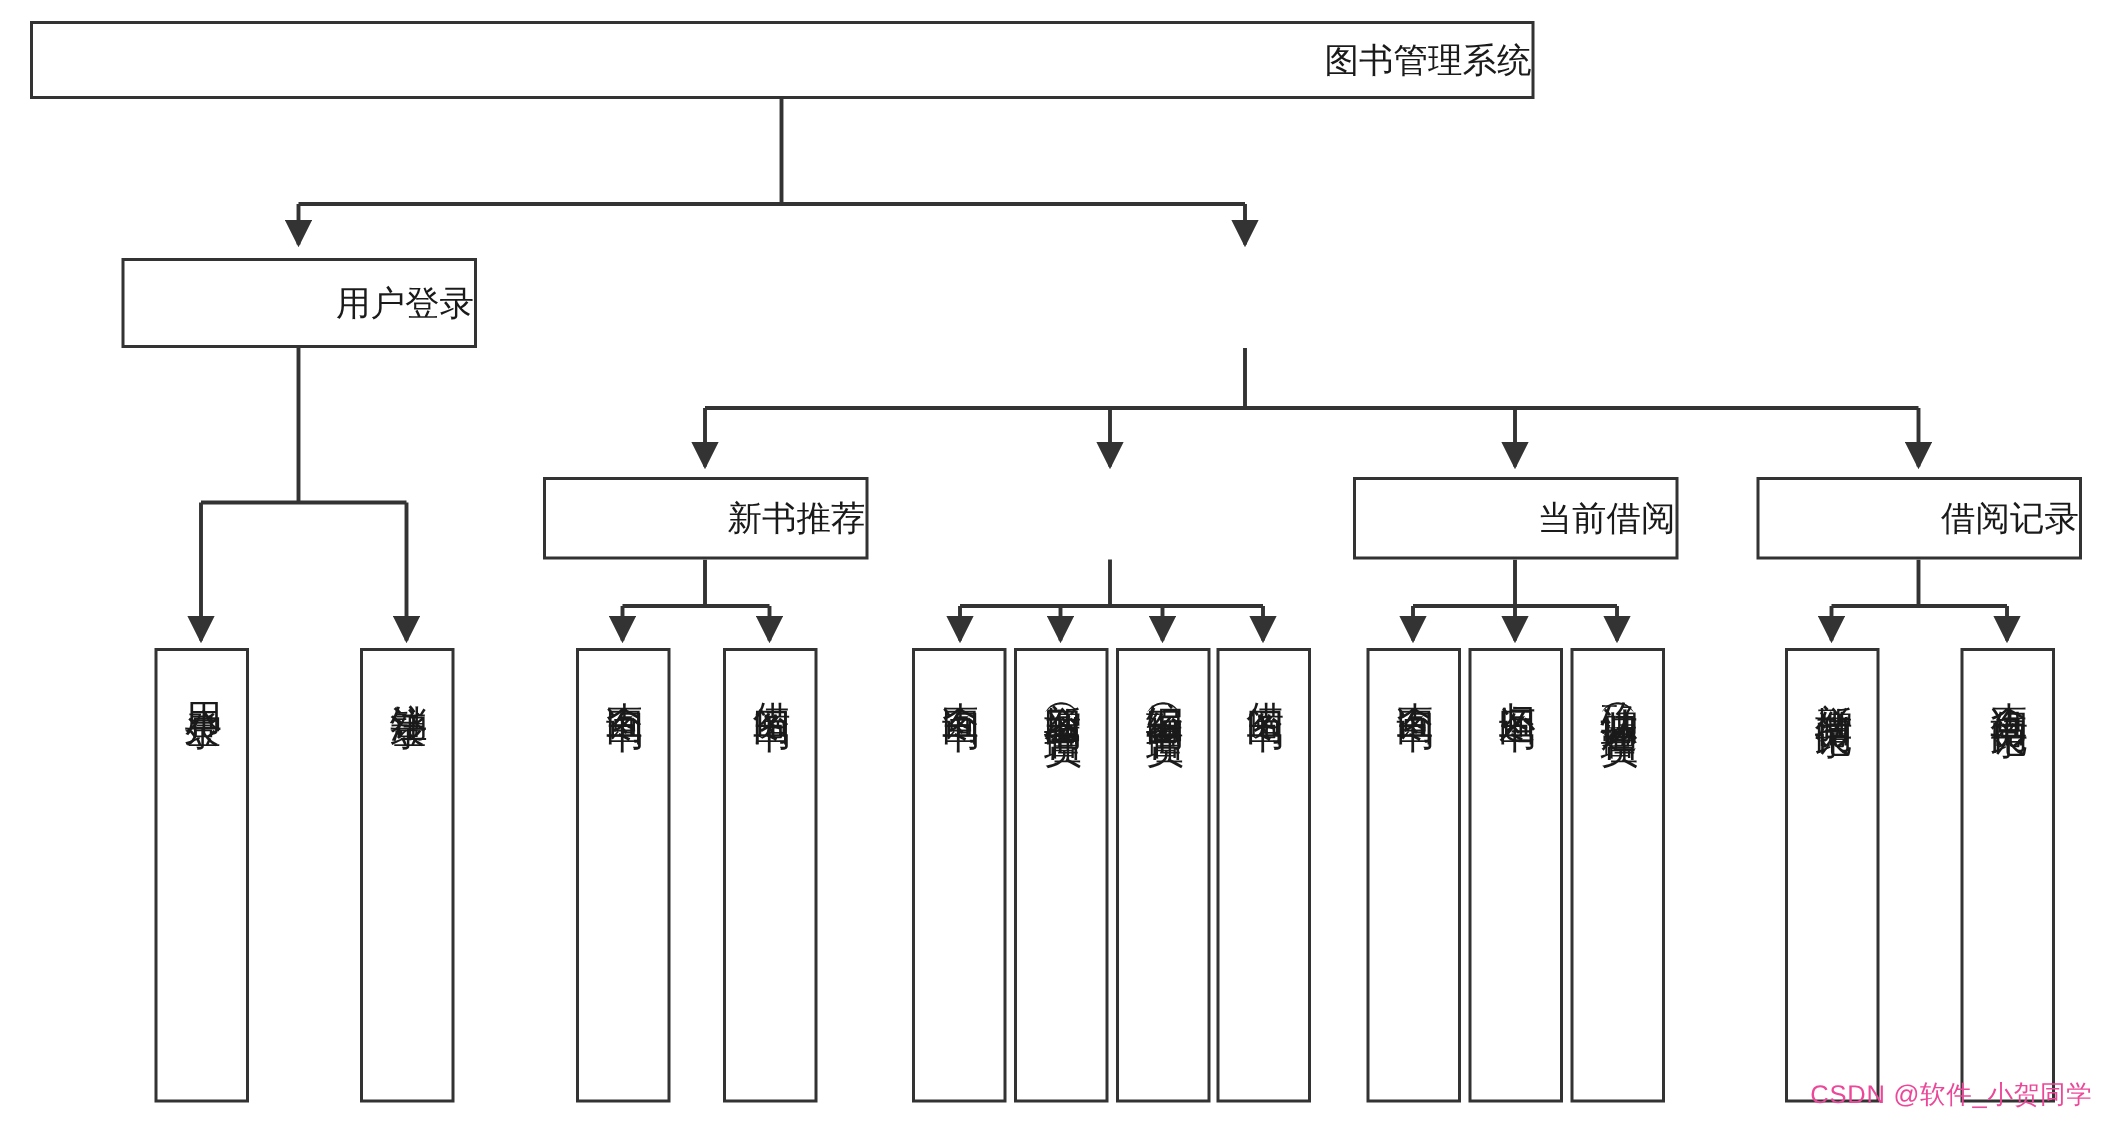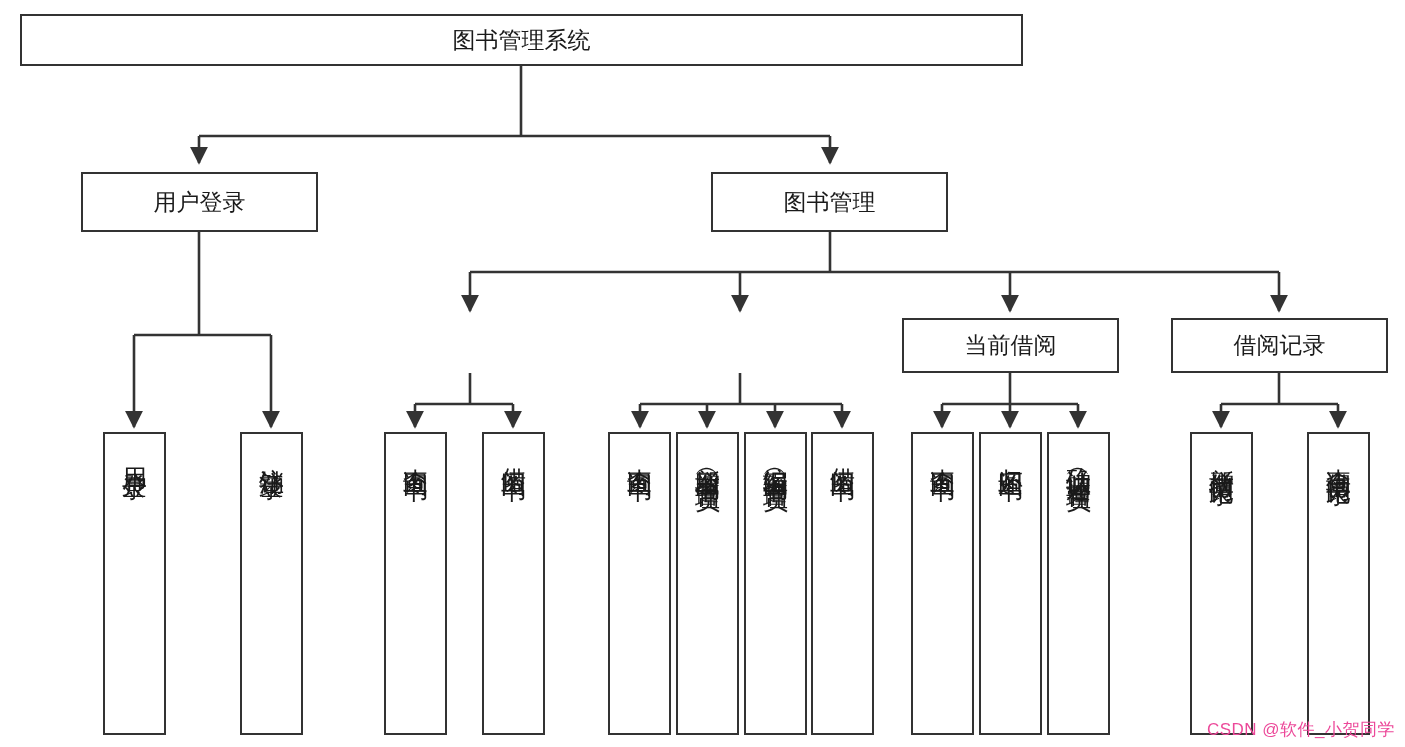--- a/index.html
+++ b/index.html
@@ -27,21 +27,21 @@
     height: 747px;
     pointer-events: none;
   }
   .node {
     position: absolute;
     box-sizing: border-box;
     background: #ffffff;
     border: 2px solid #333333;
     display: flex;
     align-items: center;
-    justify-content: center;
+    justify-content: flex-end;
     color: #1a1a1a;
   }
   .node .label {
     display: block;
     text-align: center;
     line-height: 1.22;
     white-space: nowrap;
   }
   .node.horiz .label {
     font-size: 23px;
@@ -123,24 +123,24 @@
     </g>
   </svg>
 
   <div class="node horiz" style="left:20px; top:14px; width:1003px; height:52px;">
     <span class="label">图书管理系统</span>
   </div>
 
   <div class="node horiz" style="left:81px; top:172px; width:237px; height:60px;">
     <span class="label">用户登录</span>
   </div>
-  <div class="node horiz" style="left:711px; top:172px; width:237px; height:60px;">
-    <span class="label">图书管理</span>
+
+  <div class="node horiz" style="left:362px; top:318px; width:217px; height:55px;">
+    <span class="label">新书推荐</span>
   </div>
-
   <div class="node horiz" style="left:902px; top:318px; width:217px; height:55px;">
     <span class="label">当前借阅</span>
   </div>
   <div class="node horiz" style="left:1171px; top:318px; width:217px; height:55px;">
     <span class="label">借阅记录</span>
   </div>
 
   <div class="node vert" style="left:103px; top:432px; width:63px; height:303px;">
     <span class="label">用户登录</span>
   </div>

